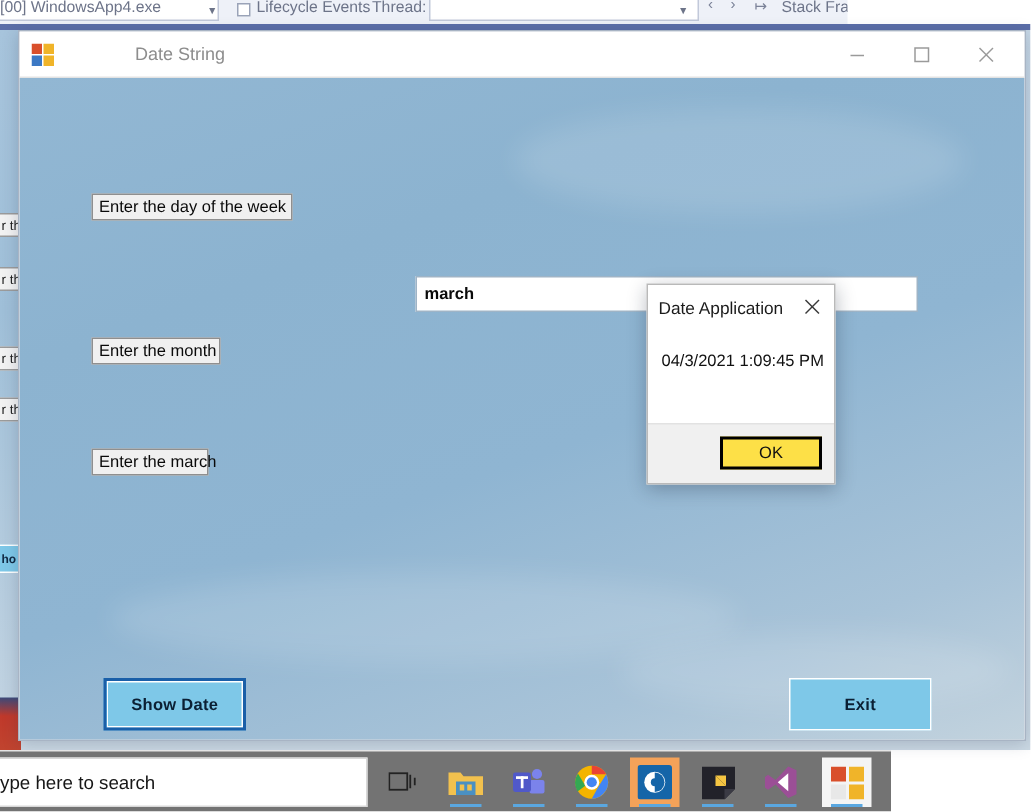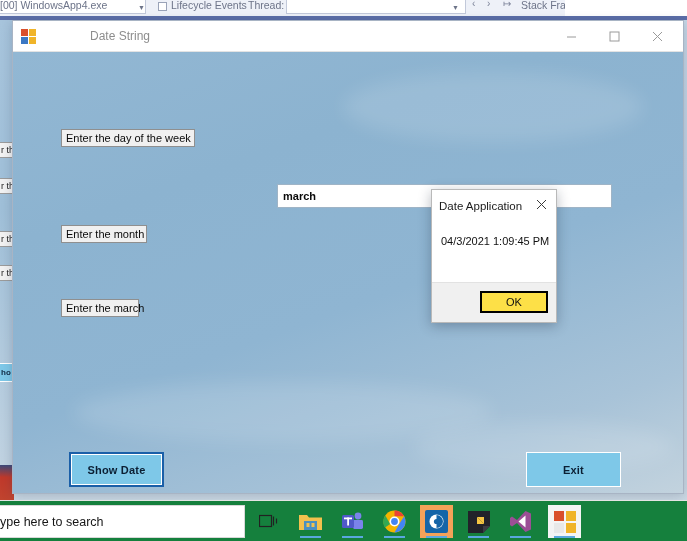--- a/index.html
+++ b/index.html
@@ -233,22 +233,22 @@
     background: #fde047;
     border: 2px solid #000000;
     box-sizing: border-box;
     font-size: 11px; color: #111;
     display: flex; align-items: center; justify-content: center;
   }
 
   
   .taskbar {
     position: absolute; left: 0; bottom: 0;
-    width: 687px; height: 41px;
-    background: #15803d;
+    width: 594px; height: 41px;
+    background: #737373;
     border-top: 1px solid #e4e4e4;
     box-sizing: border-box;
   }
   .search-text {
     position: absolute; left: 0; top: 13px;
     font-size: 12.5px; color: #161616;
     line-height: 16px; white-space: nowrap;
   }
   .search-box {
     position: absolute; left: -140px; top: 4px;

